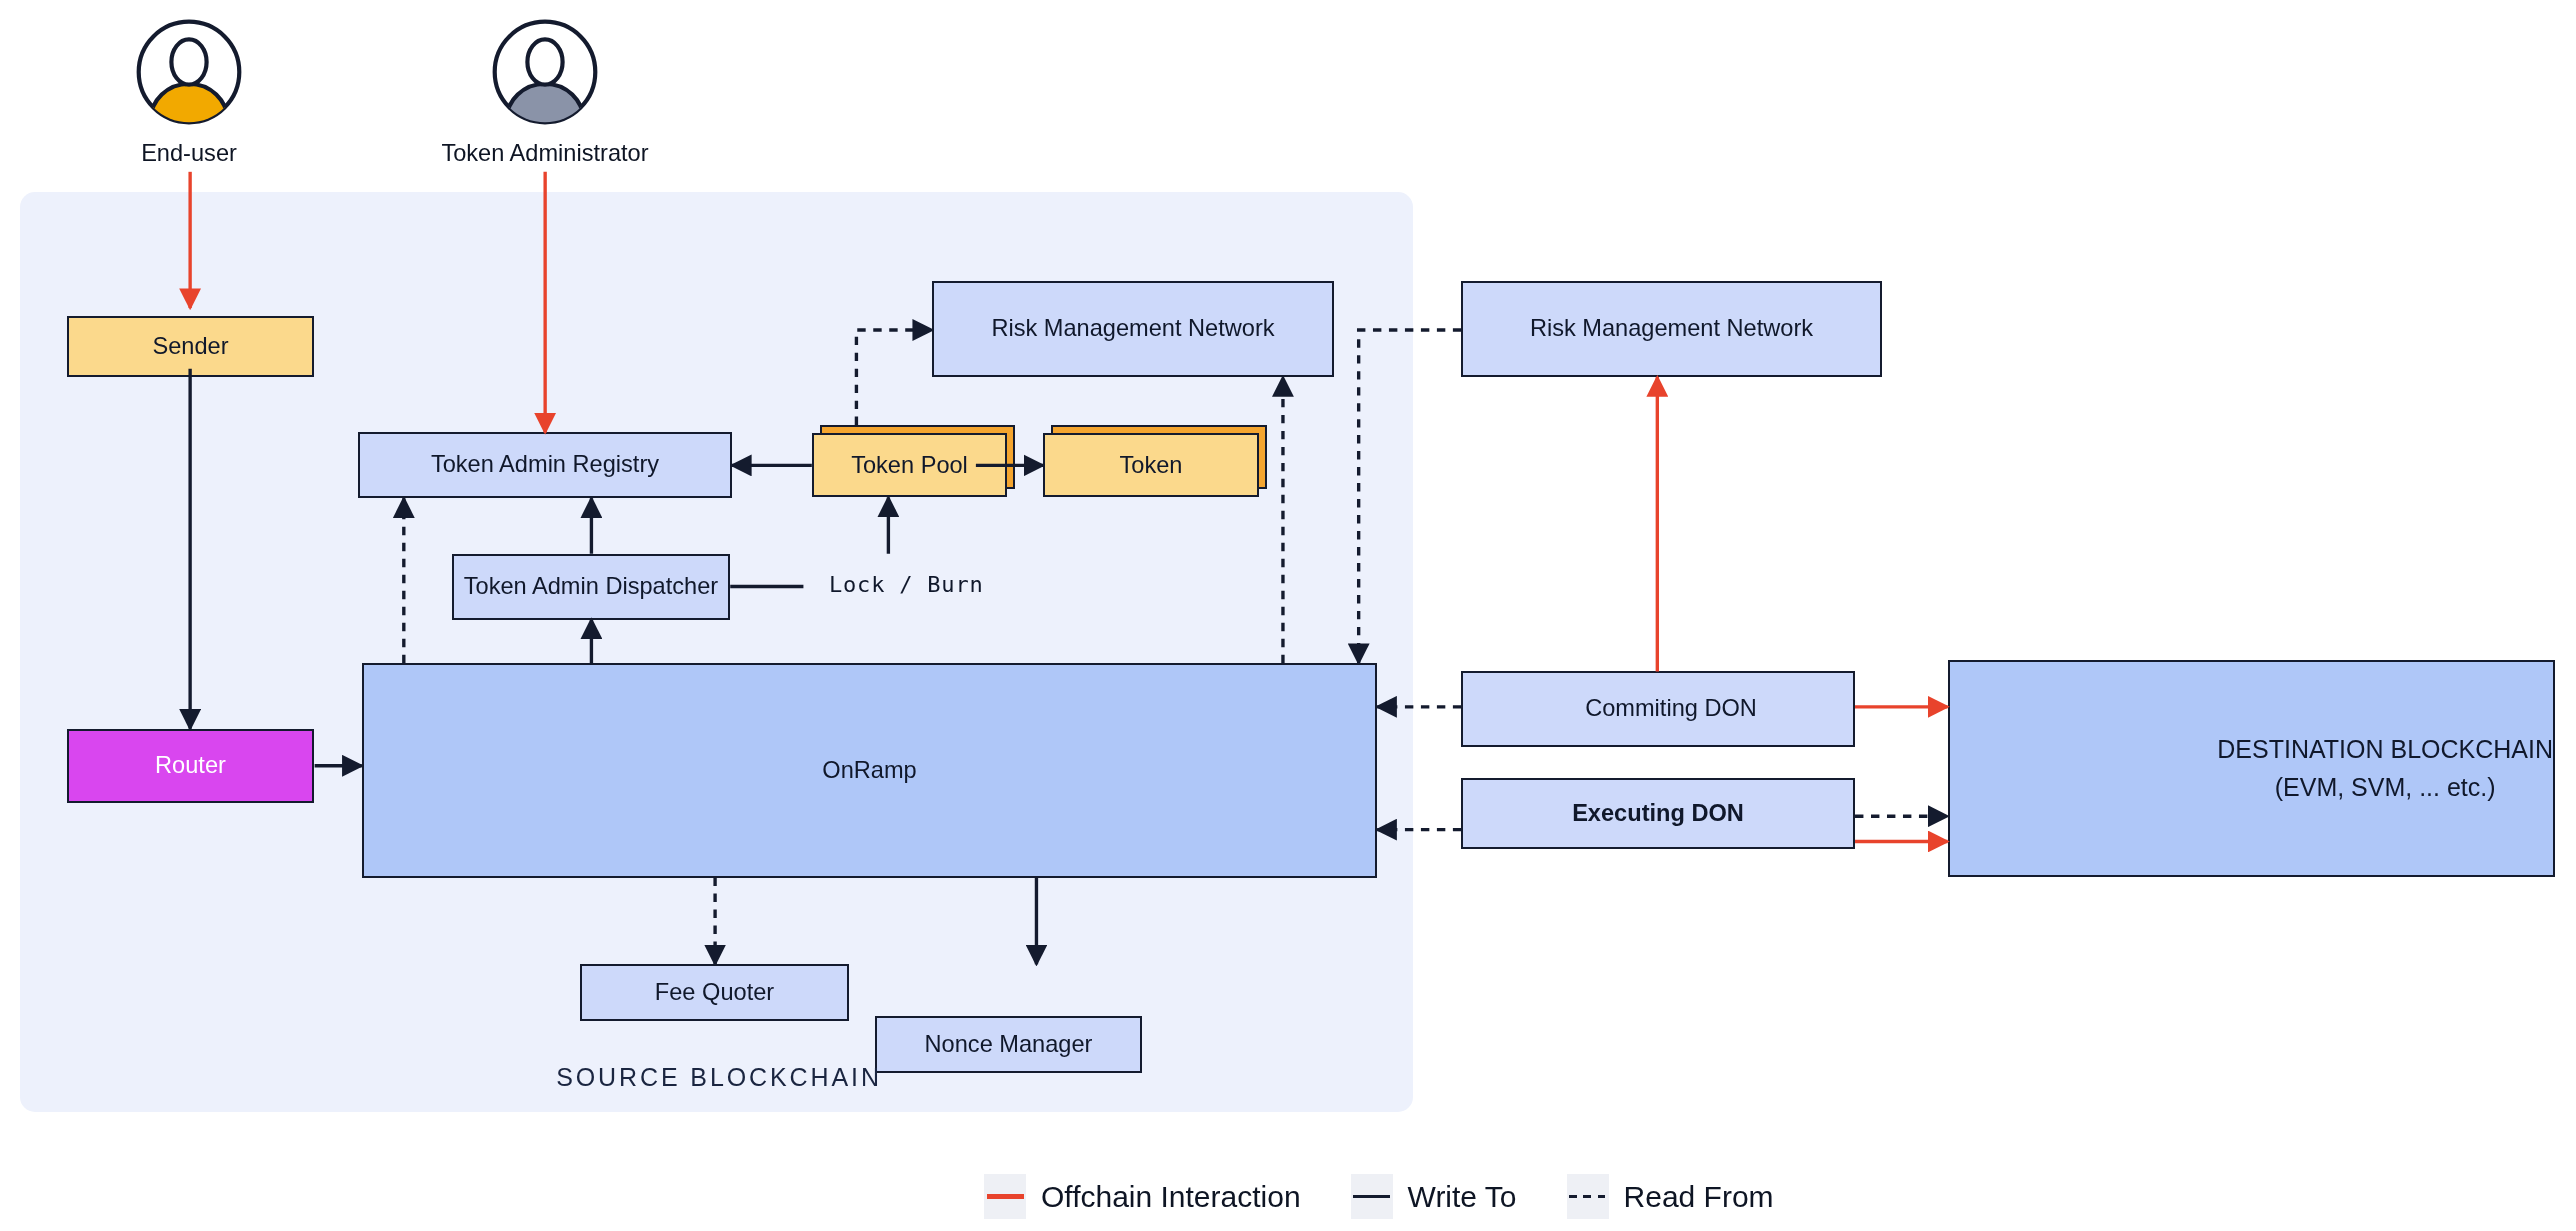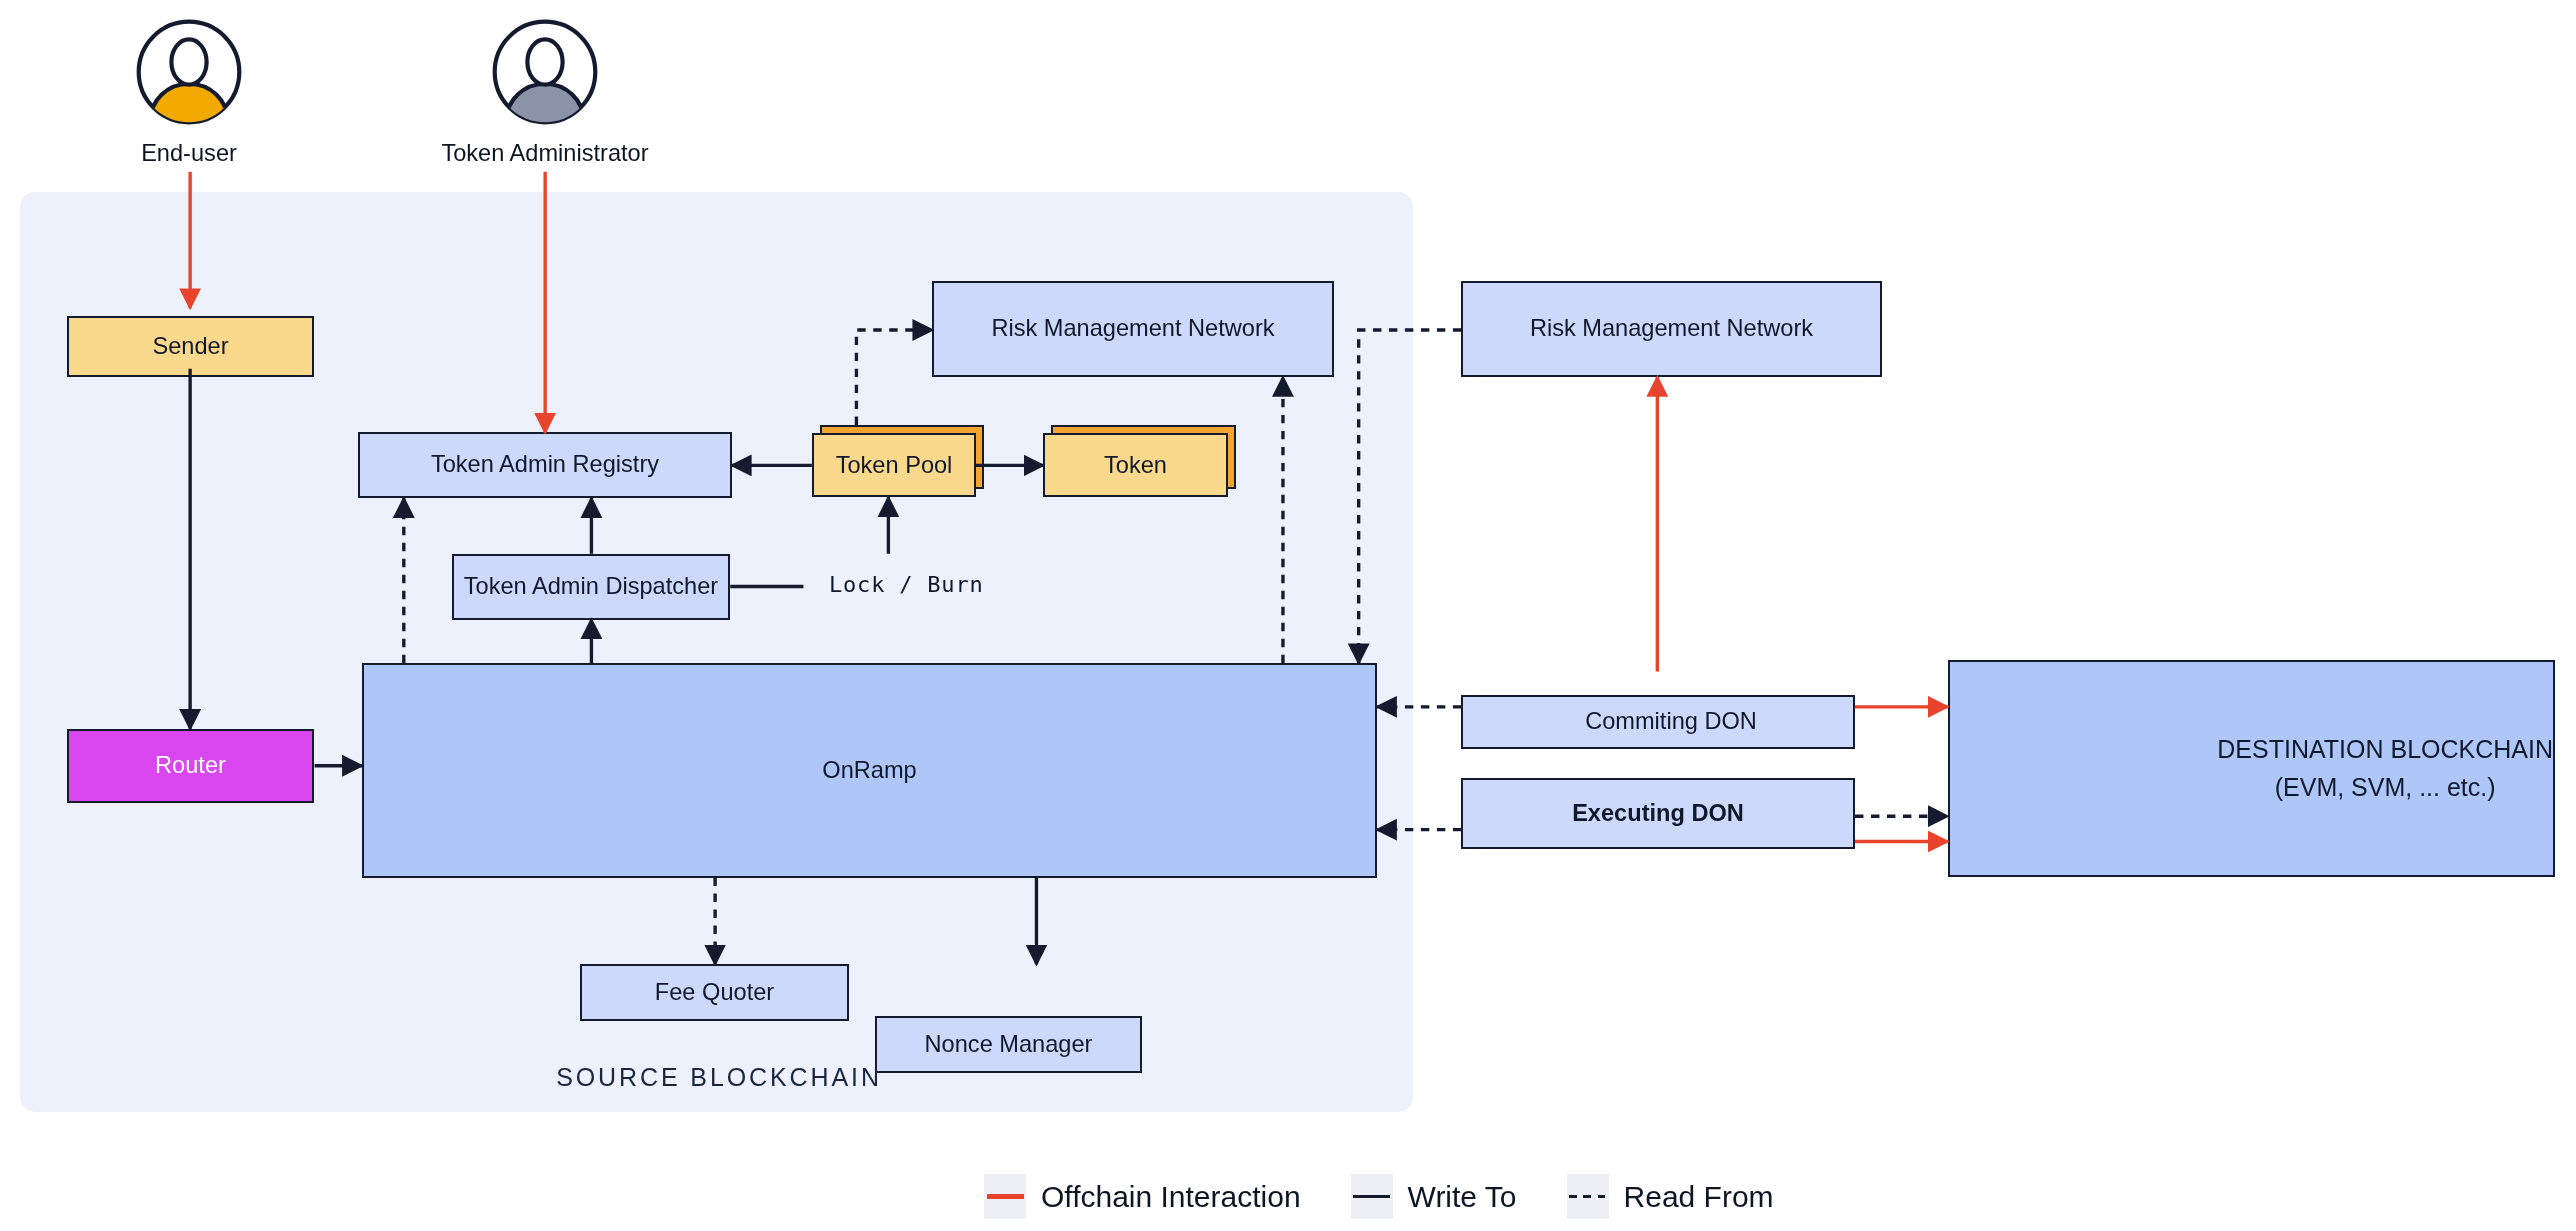--- a/index.html
+++ b/index.html
@@ -13,21 +13,21 @@
   }
   .box{
     position:absolute;box-sizing:border-box;border:2.5px solid #141B2E;
     display:flex;align-items:center;justify-content:center;
     font-size:23.6px;font-weight:500;color:#10182B;text-align:center;line-height:1.25;
   }
   .light{background:#CDD9FA;}
   .medium{background:#AFC7F8;}
   .yellow{background:#FBD98C;}
   .blue{background:#d946ef;color:#FFFFFF;}
-  .stack{position:absolute;}
+  .stack{position:absolute;padding-left:31px;}
   .stack .back{
     position:absolute;left:8.4px;top:-8.4px;right:-8.4px;bottom:8.4px;
     background:#F4A52F;border:2.5px solid #141B2E;box-sizing:border-box;
   }
   .stack .front{
     position:absolute;inset:0;background:#FBD98C;border:2.5px solid #141B2E;box-sizing:border-box;
     display:flex;align-items:center;justify-content:center;
     font-size:23.6px;font-weight:500;color:#10182B;
   }
   .actor{position:absolute;}
@@ -117,21 +117,21 @@
   <div class="box light" style="left:932px;top:281px;width:402px;height:96px;">Risk Management Network</div>
 
   <div class="box light" style="left:1461px;top:281px;width:421px;height:96px;">Risk Management Network</div>
 
   <div class="box medium" style="left:362px;top:663px;width:1015px;height:215px;">OnRamp</div>
 
   <div class="box light" style="left:580px;top:964px;width:269px;height:57px;">Fee Quoter</div>
 
   <div class="box light" style="left:875px;top:1016px;width:267px;height:57px;">Nonce Manager</div>
 
-  <div class="box light" style="left:1461px;top:695px;width:394px;height:54px;padding-left:26px;">Commiting DON</div>
+  <div class="box light" style="left:1461px;top:671px;width:394px;height:76px;padding-left:26px;">Commiting DON</div>
 
   <div class="box light" style="left:1461px;top:778px;width:394px;height:71px;font-weight:bold;">Executing DON</div>
 
   <div class="box medium" style="left:1948px;top:660px;width:607px;height:217px;justify-content:flex-end;">
     <div class="dest-text">
       <div>DESTINATION BLOCKCHAIN</div>
       <div>(EVM, SVM, ... etc.)</div>
     </div>
   </div>
 

